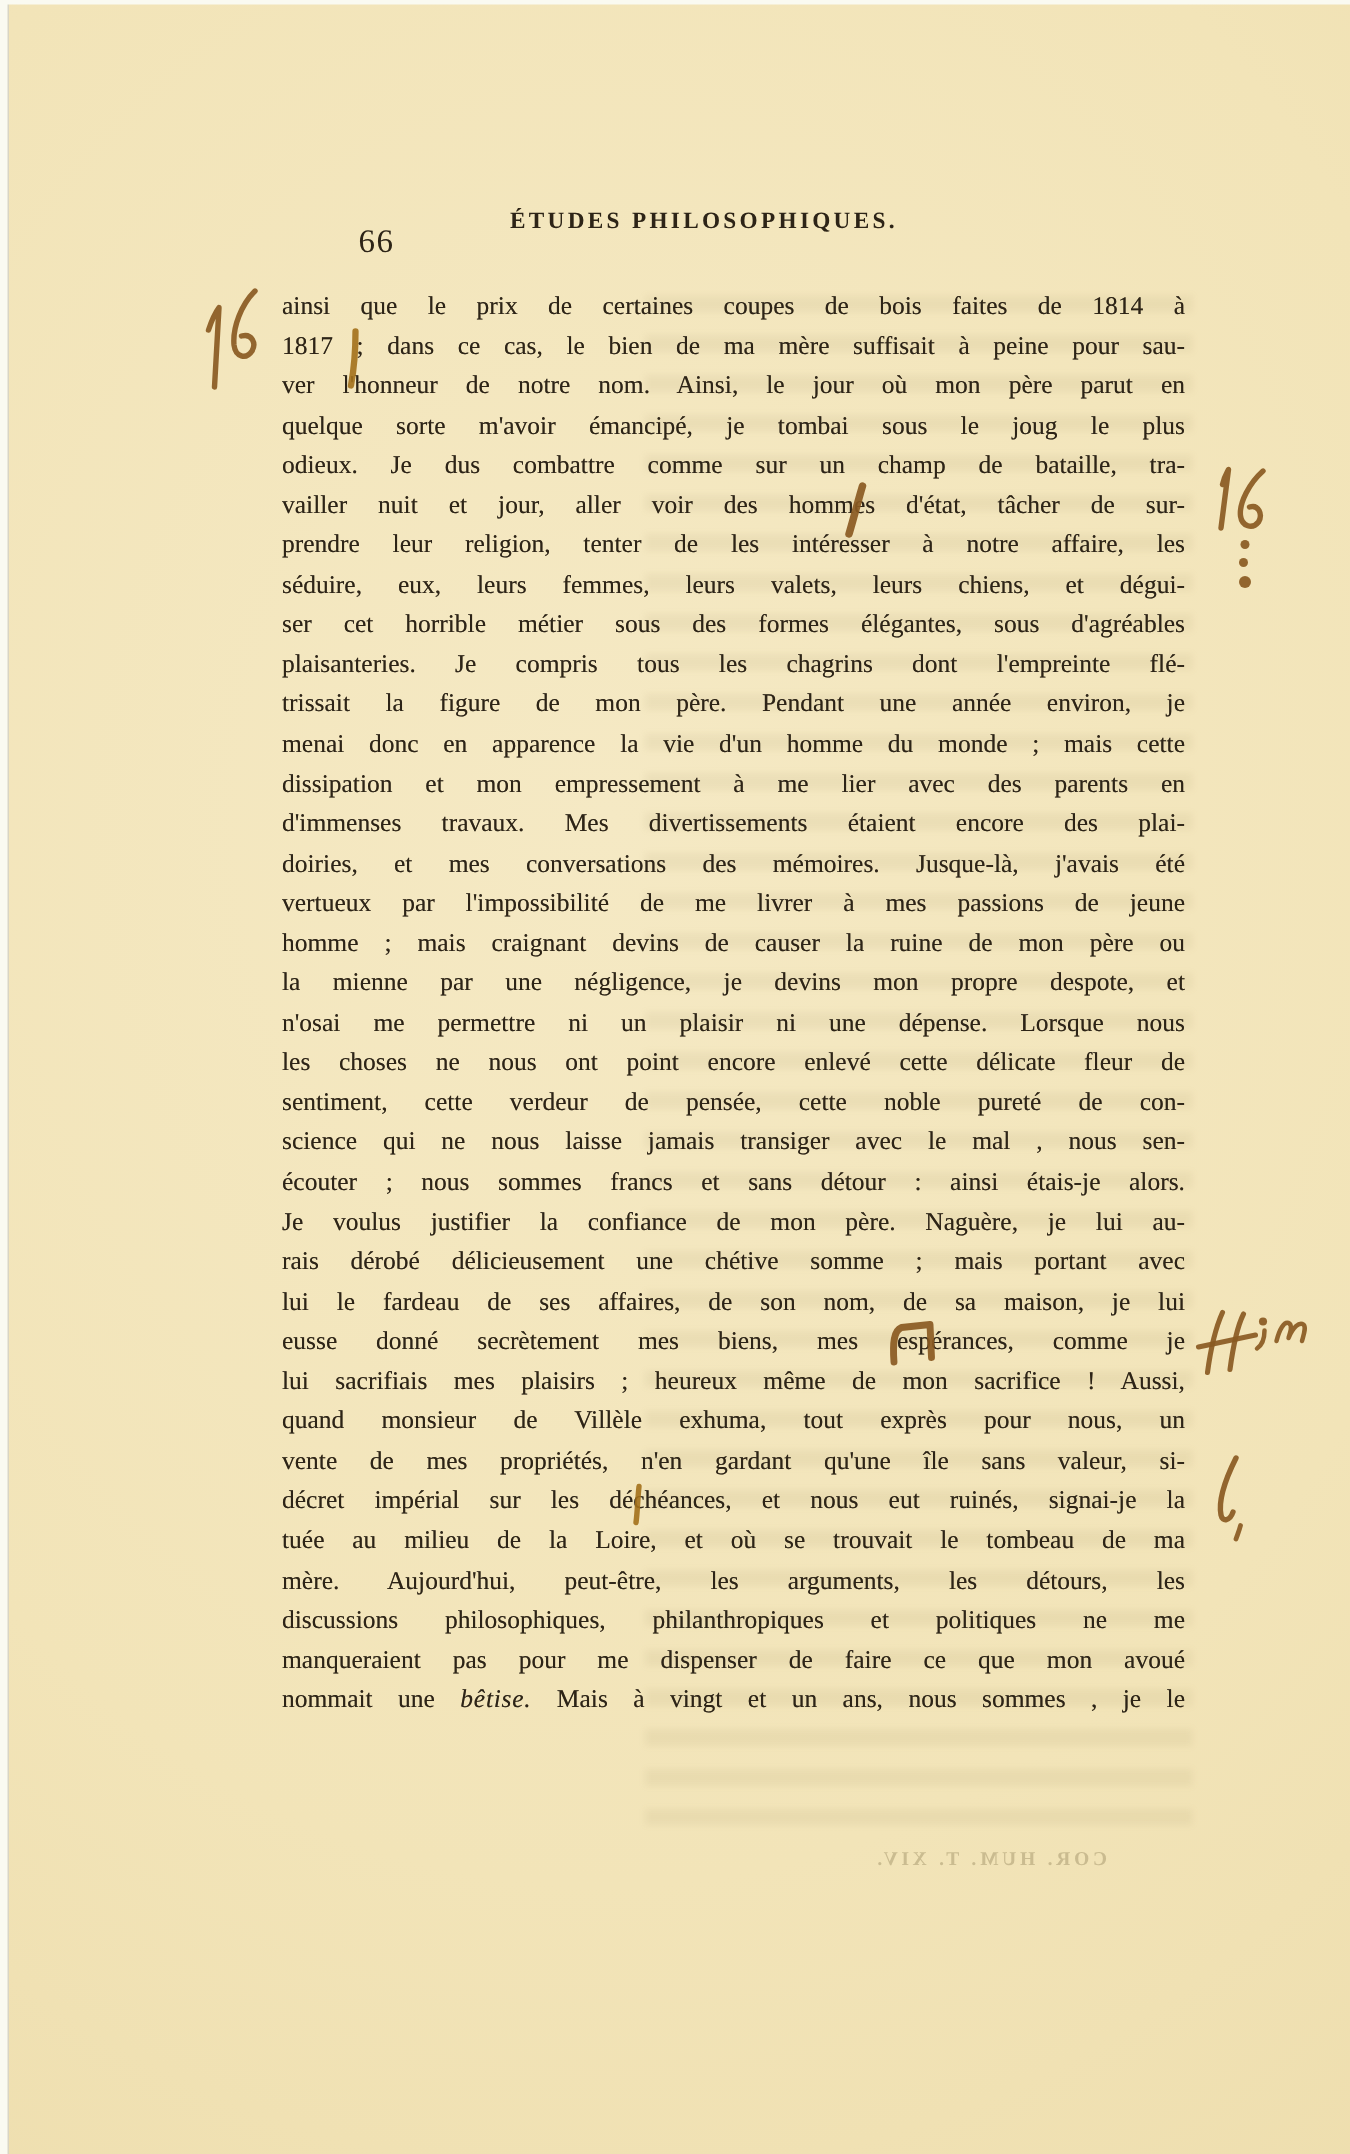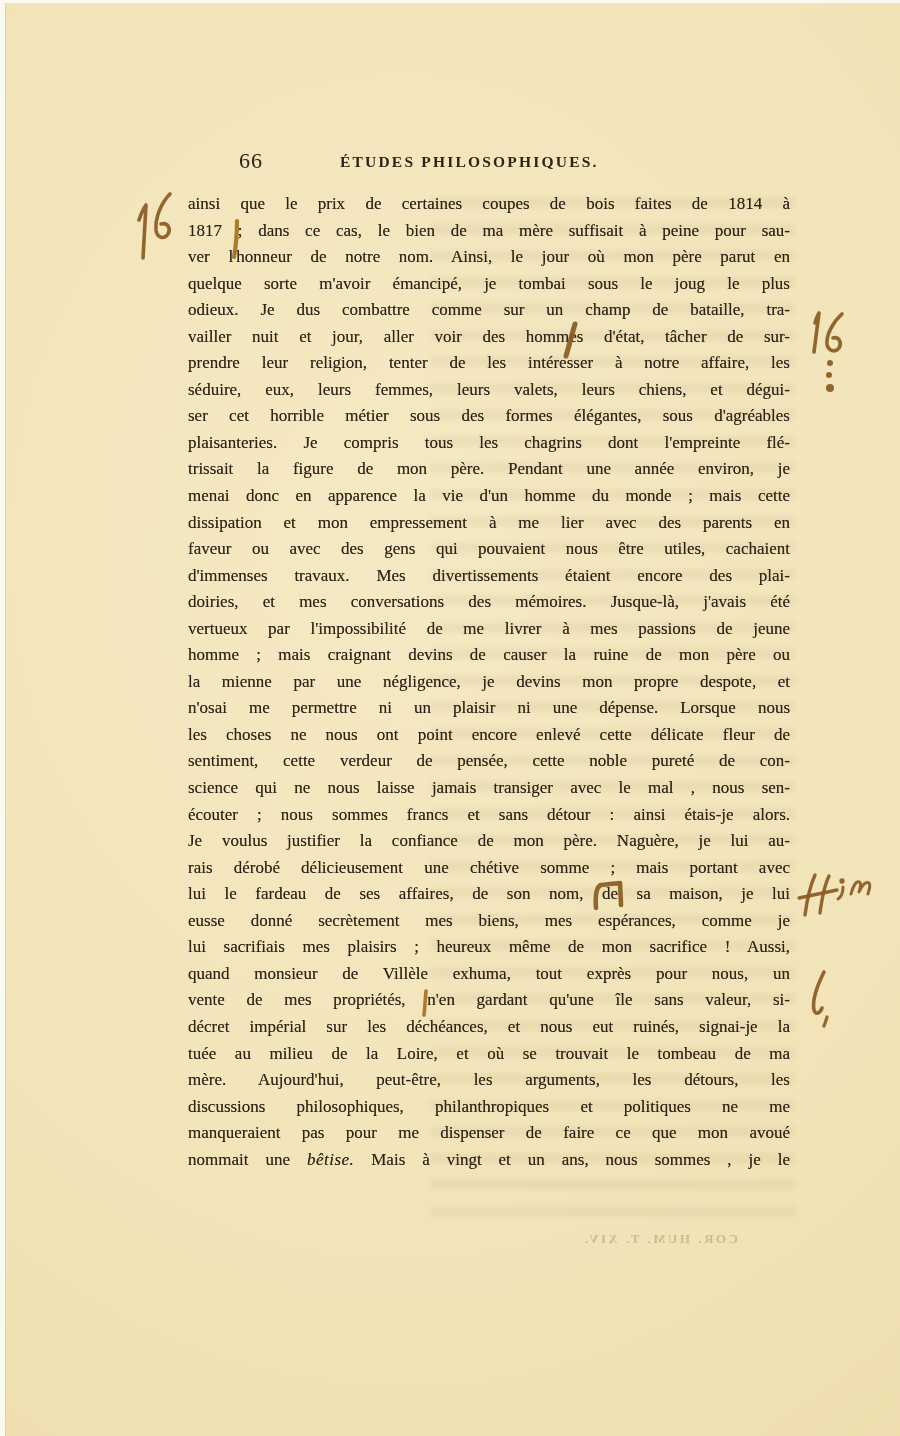--- a/index.html
+++ b/index.html
@@ -15,21 +15,21 @@
   }
   .edge-left{position:absolute;left:0;top:0;width:5px;height:100%;
     background:#fafaf1;border-right:1px solid #d9d5c4;}
   .edge-top{position:absolute;left:0;top:0;width:100%;height:3px;background:#fafaf1;}
 
   .page-number{
     position:absolute;left:203px;top:148px;
     font-size:22px;letter-spacing:1px;font-weight:400;margin-left:36px;
   }
   .running-title{
-    position:absolute;left:340px;top:153px;width:240px;
+    position:absolute;left:340px;top:139px;width:240px;
     font-size:15.5px;font-weight:700;letter-spacing:2.2px;
     white-space:nowrap;
   }
 
   .text-block{
     position:absolute;left:188px;top:191px;width:602px;
     font-size:17px;
   }
   .line{
     height:26.55px;line-height:26.55px;
@@ -84,21 +84,20 @@
       <div class="line">quelque sorte m'avoir émancipé, je tombai sous le joug le plus</div>
       <div class="line">odieux. Je dus combattre comme sur un champ de bataille, tra-</div>
       <div class="line">vailler nuit et jour, aller voir des hommes d'état, tâcher de sur-</div>
       <div class="line">prendre leur religion, tenter de les intéresser à notre affaire, les</div>
       <div class="line">séduire, eux, leurs femmes, leurs valets, leurs chiens, et dégui-</div>
       <div class="line">ser cet horrible métier sous des formes élégantes, sous d'agréables</div>
       <div class="line">plaisanteries. Je compris tous les chagrins dont l'empreinte flé-</div>
       <div class="line">trissait la figure de mon père. Pendant une année environ, je</div>
       <div class="line">menai donc en apparence la vie d'un homme du monde ; mais cette</div>
       <div class="line">dissipation et mon empressement à me lier avec des parents en</div>
-      <div class="line">faveur ou avec des gens qui pouvaient nous être utiles, cachaient</div>
       <div class="line">d'immenses travaux. Mes divertissements étaient encore des plai-</div>
       <div class="line">doiries, et mes conversations des mémoires. Jusque-là, j'avais été</div>
       <div class="line">vertueux par l'impossibilité de me livrer à mes passions de jeune</div>
       <div class="line">homme ; mais craignant devins de causer la ruine de mon père ou</div>
       <div class="line">la mienne par une négligence, je devins mon propre despote, et</div>
       <div class="line">n'osai me permettre ni un plaisir ni une dépense. Lorsque nous</div>
       <div class="line">les choses ne nous ont point encore enlevé cette délicate fleur de</div>
       <div class="line">sentiment, cette verdeur de pensée, cette noble pureté de con-</div>
       <div class="line">science qui ne nous laisse jamais transiger avec le mal , nous sen-</div>
       <div class="line">écouter ; nous sommes francs et sans détour : ainsi étais-je alors.</div>

